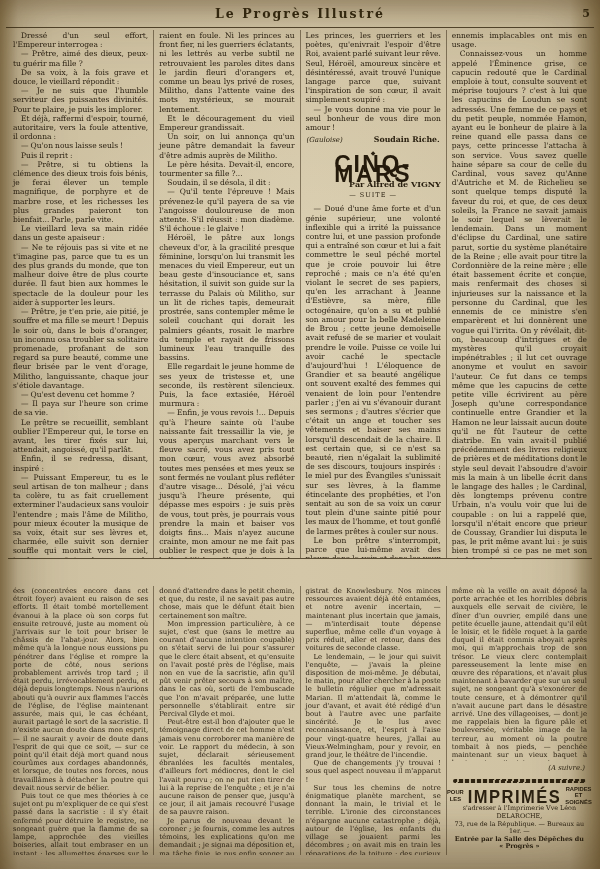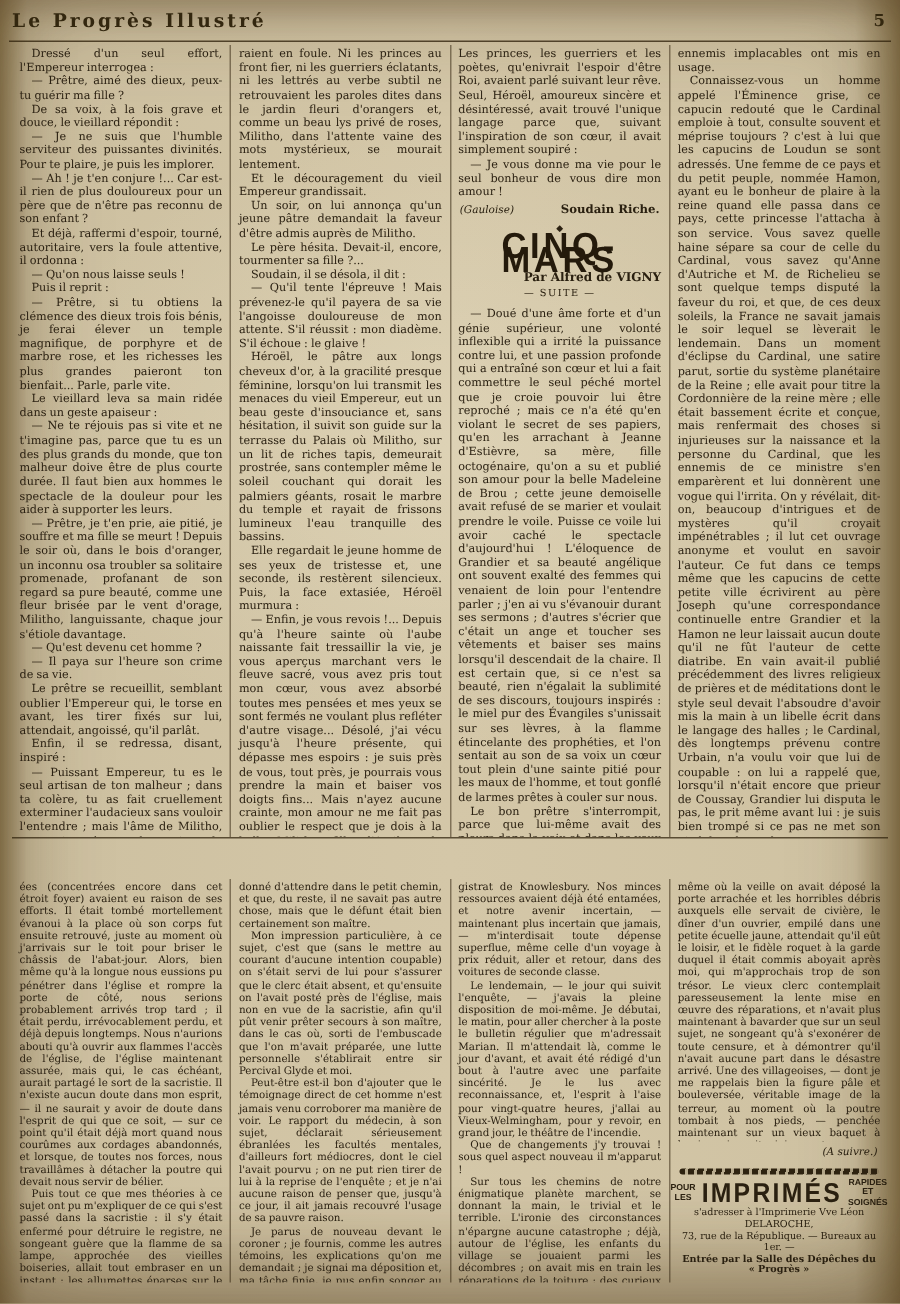--- a/index.html
+++ b/index.html
@@ -10,21 +10,21 @@
       radial-gradient(ellipse 420px 300px at 50% 34%, rgba(255,250,228,.22), rgba(255,250,228,0) 70%),
       linear-gradient(90deg, #a5946c 0, #cdc0a0 3%, #d4c7a8 50%, #cfc2a2 95%, #9f8e66 100%),
       #cfc2a3;
     box-shadow: inset 0 0 70px rgba(70,48,15,.38), inset 0 -30px 50px rgba(70,48,15,.28), inset 0 8px 18px rgba(70,48,15,.25);
     color:#2a2010;
     overflow:hidden;
   }
   
   .masthead{position:relative;height:22px;}
   .masthead .title{
-    font-family:"DejaVu Serif",serif;font-weight:bold;
+    text-align:center;font-family:"DejaVu Serif",serif;font-weight:bold;
     font-size:12.5px;letter-spacing:2px;padding-top:3px;color:#33270f;
   }
   .masthead .pageno{
     position:absolute;right:2px;top:4px;font-family:"DejaVu Serif",serif;
     font-size:11px;font-weight:bold;color:#33270f;
   }
   .head-rule{border:0;border-top:1.6px solid rgba(50,36,14,.8);margin:2px -2px 0;}
   
   .top-section{display:flex;height:528px;margin-top:2px;}
   .bottom-section{display:flex;height:297px;border-top:1.6px solid rgba(50,36,14,.75);padding-top:3px;box-sizing:border-box;}
@@ -70,21 +70,20 @@
   <hr class="head-rule">
 
   <div class="top-section">
 
     <div class="col">
       <div>
           <p>Dressé d'un seul effort, l'Empereur interrogea :</p>
           <p>— Prêtre, aimé des dieux, peux-tu guérir ma fille ?</p>
           <p>De sa voix, à la fois grave et douce, le vieillard répondit :</p>
           <p>— Je ne suis que l'humble serviteur des puissantes divinités. Pour te plaire, je puis les implorer.</p>
-          <p>— Ah ! je t'en conjure !... Car est-il rien de plus douloureux pour un père que de n'être pas reconnu de son enfant ?</p>
           <p>Et déjà, raffermi d'espoir, tourné, autoritaire, vers la foule attentive, il ordonna :</p>
           <p>— Qu'on nous laisse seuls !</p>
           <p>Puis il reprit :</p>
           <p>— Prêtre, si tu obtiens la clémence des dieux trois fois bénis, je ferai élever un temple magnifique, de porphyre et de marbre rose, et les richesses les plus grandes paieront ton bienfait... Parle, parle vite.</p>
           <p>Le vieillard leva sa main ridée dans un geste apaiseur :</p>
           <p>— Ne te réjouis pas si vite et ne t'imagine pas, parce que tu es un des plus grands du monde, que ton malheur doive être de plus courte durée. Il faut bien aux hommes le spectacle de la douleur pour les aider à supporter les leurs.</p>
           <p>— Prêtre, je t'en prie, aie pitié, je souffre et ma fille se meurt ! Depuis le soir où, dans le bois d'oranger, un inconnu osa troubler sa solitaire promenade, profanant de son regard sa pure beauté, comme une fleur brisée par le vent d'orage, Militho, languissante, chaque jour s'étiole davantage.</p>
           <p>— Qu'est devenu cet homme ?</p>
           <p>— Il paya sur l'heure son crime de sa vie.</p>
           <p>Le prêtre se recueillit, semblant oublier l'Empereur qui, le torse en avant, les tirer fixés sur lui, attendait, angoissé, qu'il parlât.</p>

